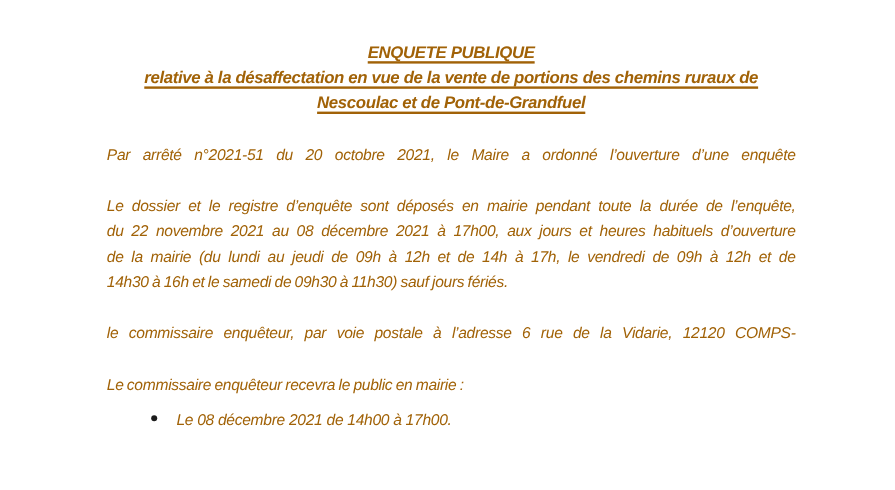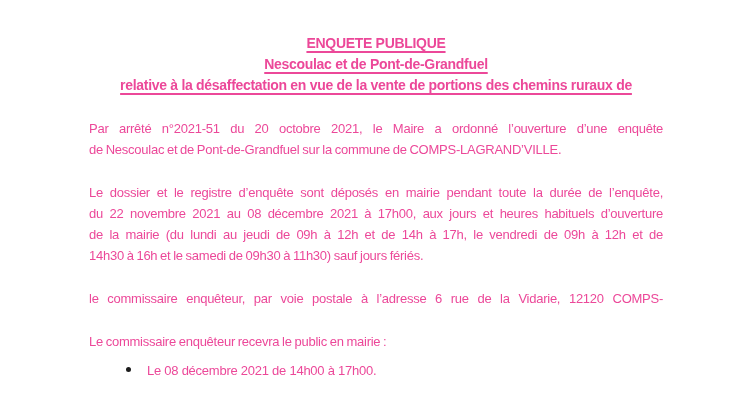--- a/index.html
+++ b/index.html
@@ -3,21 +3,22 @@
 <meta charset="utf-8">
 <style>
   html, body { margin: 0; padding: 0; background: #ffffff; }
   .page {
     position: relative;
     width: 746px;
     height: 408px;
     background: #ffffff;
     overflow: hidden;
     font-family: "Liberation Sans", sans-serif;
-    color: #ec4899;
+    color: #a16207;
+    font-style: italic;
   }
   .content {
     position: absolute;
     left: 89px;
     top: 33px;
     width: 574px;
   }
   .title-line {
     font-size: 14px;
     font-weight: bold;
@@ -70,27 +71,26 @@
   }
 </style>
 </head>
 <body>
 
 <div class="page">
   <div class="content">
 
     <div class="title-block">
       <div class="title-line">ENQUETE PUBLIQUE</div>
+      <div class="title-line">relative à la désaffectation en vue de la vente de portions des chemins ruraux de</div>
       <div class="title-line">Nescoulac et de Pont-de-Grandfuel</div>
-      <div class="title-line">relative à la désaffectation en vue de la vente de portions des chemins ruraux de</div>
     </div>
 
     <div class="para">
       <div class="line jl">Par arrêté n°2021-51 du 20 octobre 2021, le Maire a ordonné l’ouverture d’une enquête</div>
-      <div class="line ll">de Nescoulac et de Pont-de-Grandfuel sur la commune de COMPS-LAGRAND’VILLE.</div>
     </div>
 
     <div class="para">
       <div class="line jl">Le dossier et le registre d’enquête sont déposés en mairie pendant toute la durée de l’enquête,</div>
       <div class="line jl">du 22 novembre 2021 au 08 décembre 2021 à 17h00, aux jours et heures habituels d’ouverture</div>
       <div class="line jl">de la mairie (du lundi au jeudi de 09h à 12h et de 14h à 17h, le vendredi de 09h à 12h et de</div>
       <div class="line ll">14h30 à 16h et le samedi de 09h30 à 11h30) sauf jours fériés.</div>
     </div>
 
     <div class="para">

